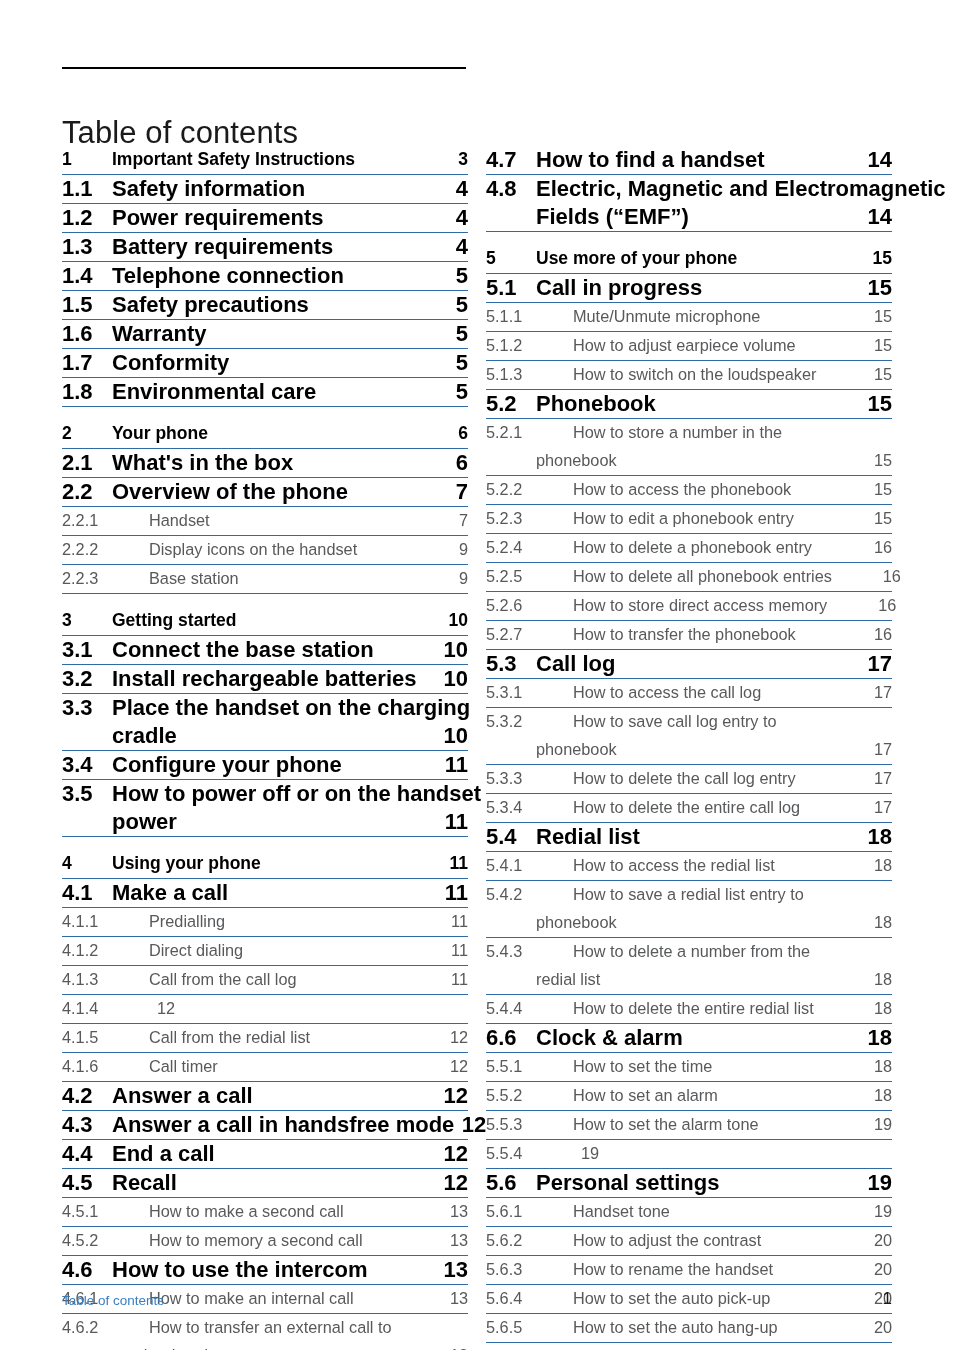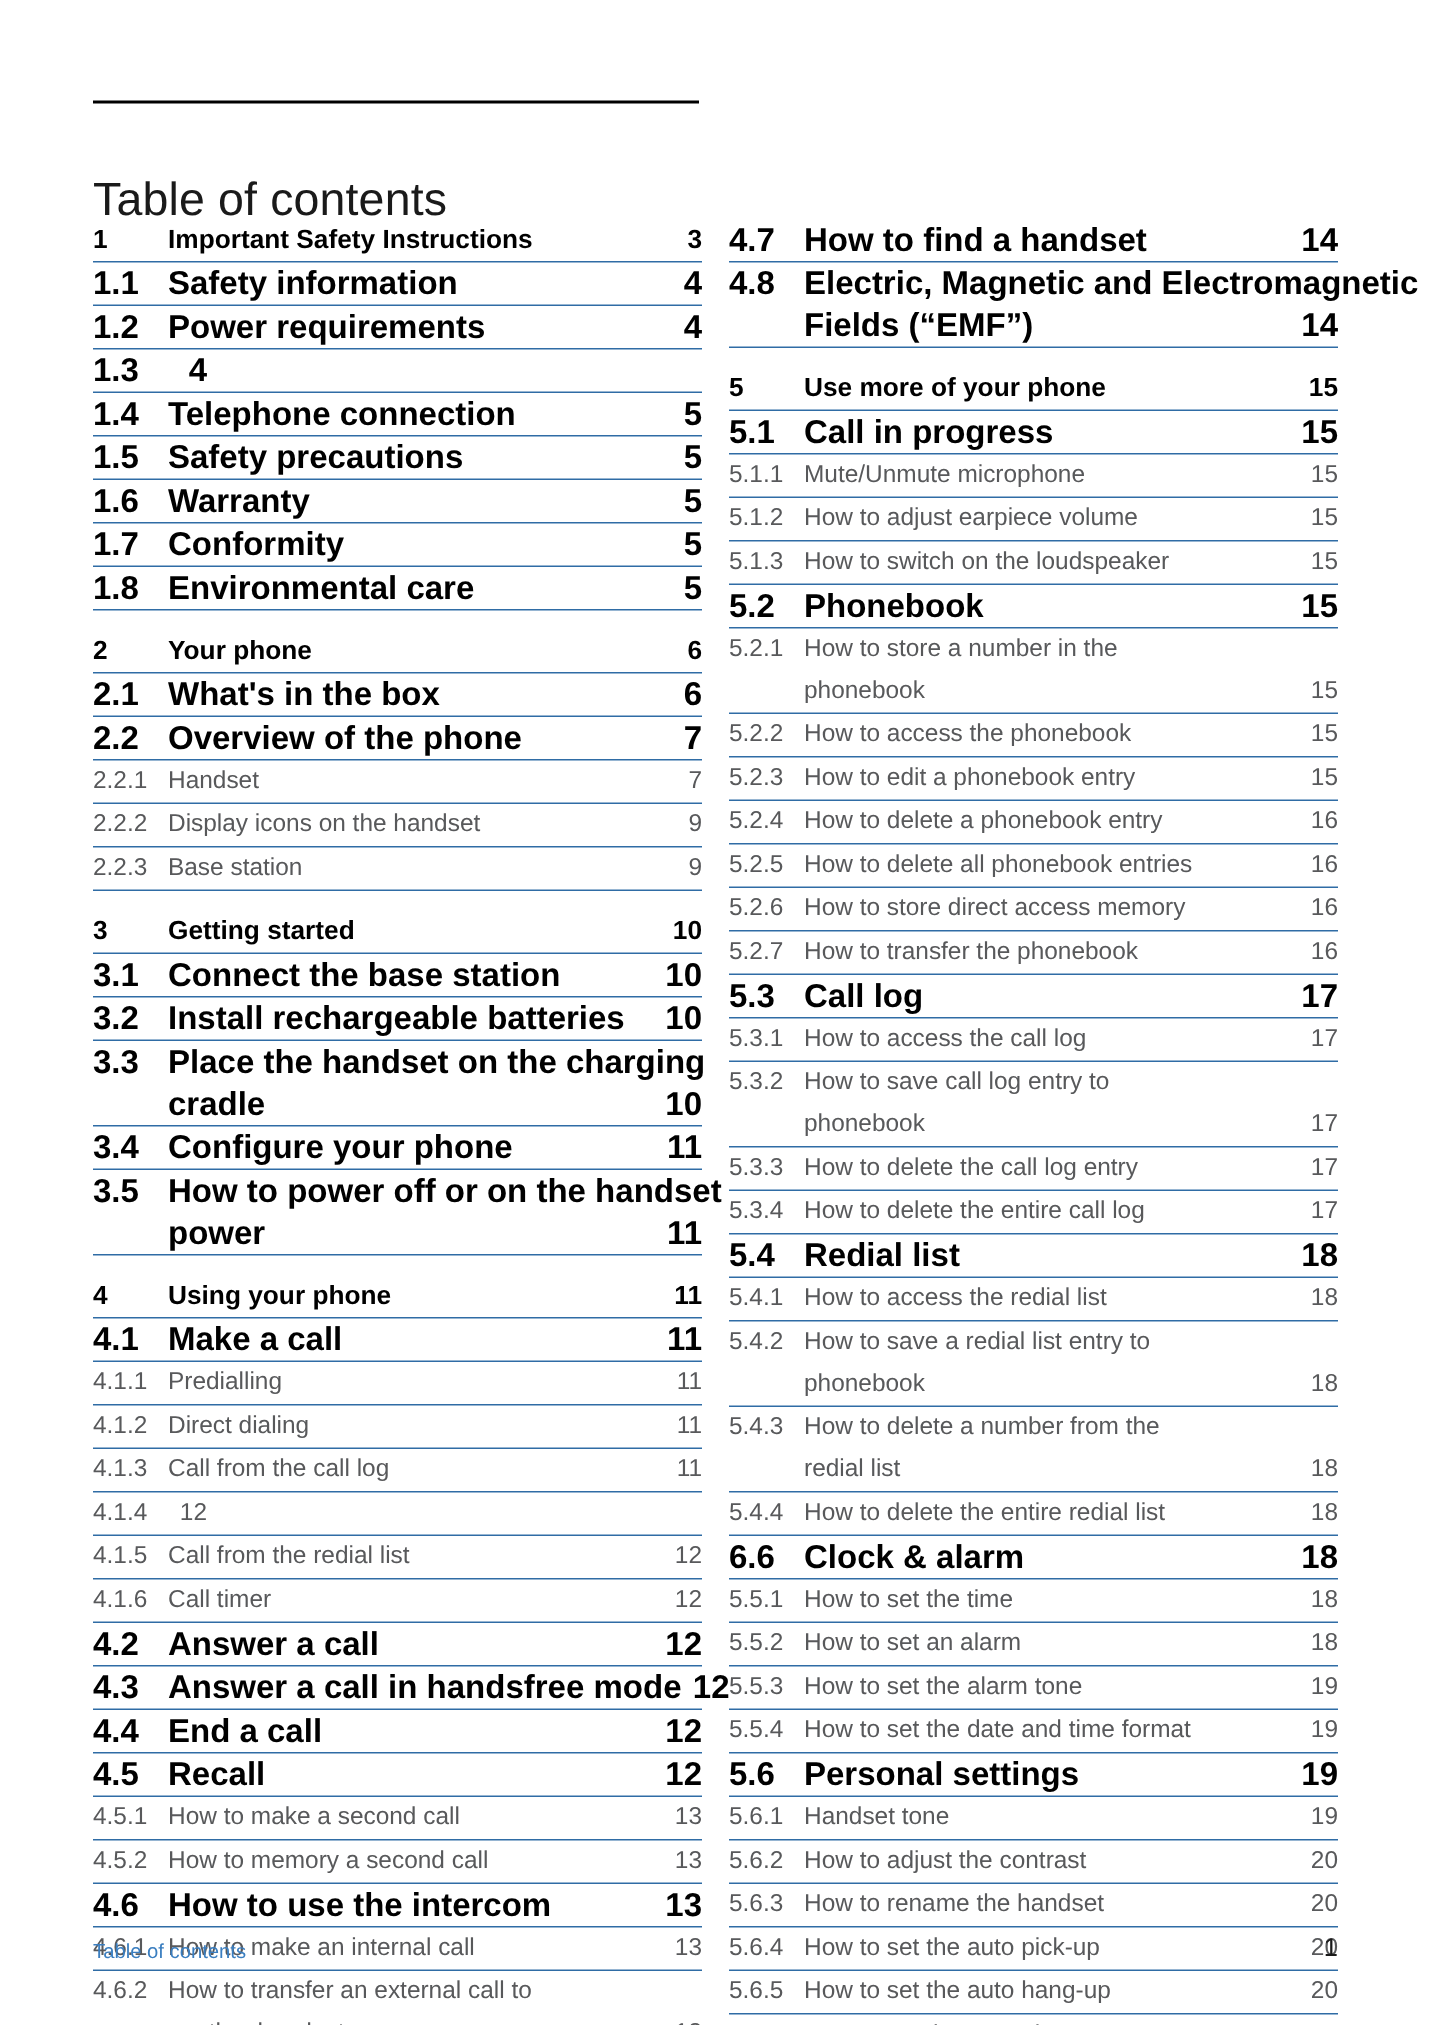--- a/index.html
+++ b/index.html
@@ -111,21 +111,21 @@
     color: #000000;
   }
   .lvl2 .line { padding-top: 1px; padding-bottom: 2px; }
 
   
   .lvl3 .line { font-size: 16.3px; line-height: 25px; }
   .lvl3 .num, .lvl3 .title, .lvl3 .pg {
     font-weight: normal;
     color: #58595b;
   }
-  .lvl3 .line { padding-top: 1px; padding-bottom: 2px; }
+  .lvl3 .line { padding-top: 1px; padding-bottom: 2px; gap: 37px; }
 
   
   .footer-left {
     position: absolute;
     left: 62px;
     top: 1293px;
     font-size: 13.5px;
     color: #3a7ec0;
     font-weight: normal;
     white-space: nowrap;
@@ -169,20 +169,21 @@
         <div class="toc-row lvl2">
           <div class="line">
             <span class="num">1.2</span>
             <span class="title">Power requirements</span>
             <span class="pg">4</span>
           </div>
         </div>
         <div class="toc-row lvl2">
           <div class="line">
             <span class="num">1.3</span>
+            <span class="title">Battery requirements</span>
             <span class="pg">4</span>
           </div>
         </div>
         <div class="toc-row lvl2">
           <div class="line">
             <span class="num">1.4</span>
             <span class="title">Telephone connection</span>
             <span class="pg">5</span>
           </div>
         </div>
@@ -649,21 +650,20 @@
         <div class="toc-row lvl3">
           <div class="line">
             <span class="num">5.5.3</span>
             <span class="title">How to set the alarm tone</span>
             <span class="pg">19</span>
           </div>
         </div>
         <div class="toc-row lvl3">
           <div class="line">
             <span class="num">5.5.4</span>
-            <span class="title">How to set the date and time format</span>
             <span class="pg">19</span>
           </div>
         </div>
         <div class="toc-row lvl2">
           <div class="line">
             <span class="num">5.6</span>
             <span class="title">Personal settings</span>
             <span class="pg">19</span>
           </div>
         </div>

